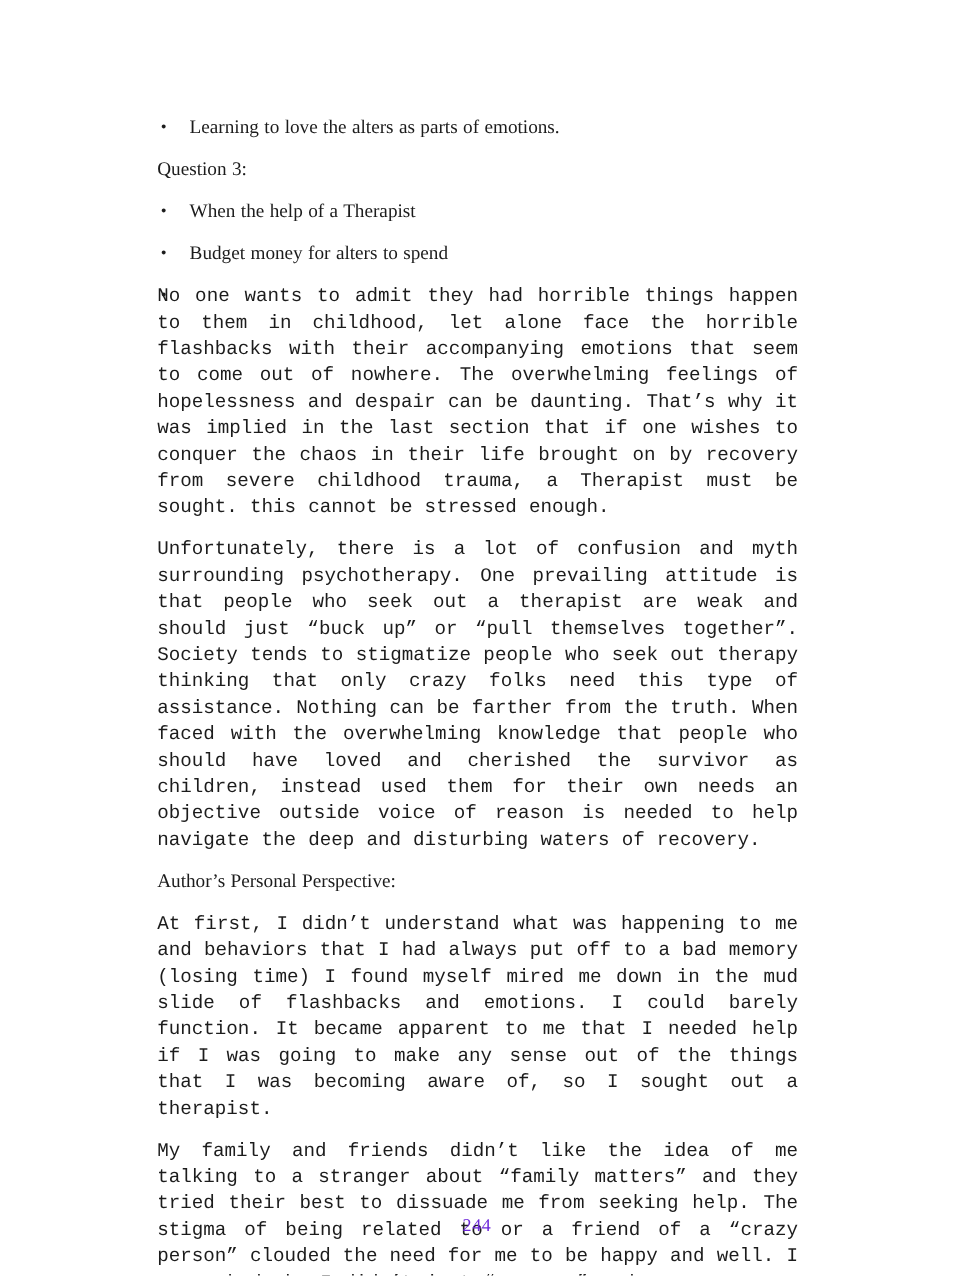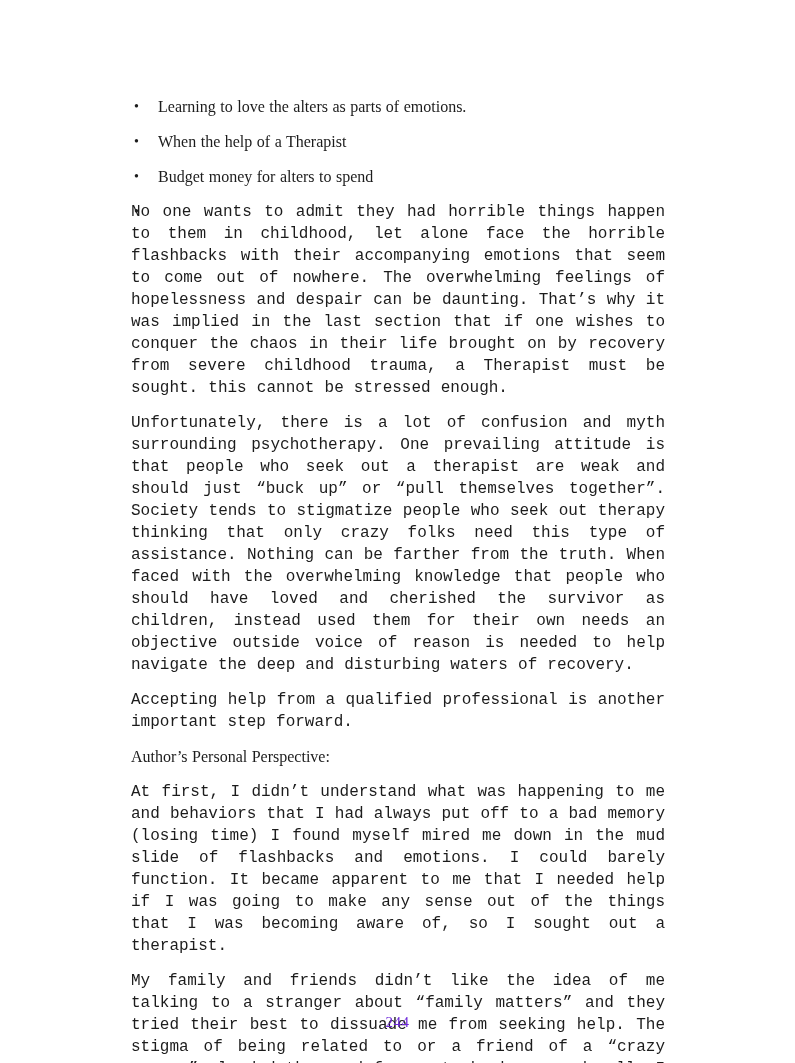--- a/index.html
+++ b/index.html
@@ -51,24 +51,24 @@
     color: #6d28d9;
     letter-spacing: 0.5px;
   }
 </style>
 </head>
 <body>
 
 <div class="page">
   <div class="content">
       <div class="block bullet"><span class="bullet-glyph">•</span><span>Learning to love the alters as parts of emotions.</span></div>
+      <div class="block label">Question 3:</div>
       <div class="block bullet"><span class="bullet-glyph">•</span><span>When the help of a Therapist</span></div>
       <div class="block bullet"><span class="bullet-glyph">•</span><span>Budget money for alters to spend</span></div>
       <div class="block bullet"><span class="bullet-glyph">•</span></div>
       <div class="block paragraph">No one wants to admit they had horrible things happen to them in childhood, let alone face the horrible flashbacks with their accompanying emotions that seem to come out of nowhere. The overwhelming feelings of hopelessness and despair can be daunting. That’s why it was implied in the last section that if one wishes to conquer the chaos in their life brought on by recovery from severe childhood trauma, a Therapist must be sought. this cannot be stressed enough.</div>
       <div class="block paragraph">Unfortunately, there is a lot of confusion and myth surrounding psychotherapy. One prevailing attitude is that people who seek out a therapist are weak and should just “buck up” or “pull themselves together”. Society tends to stigmatize people who seek out therapy thinking that only crazy folks need this type of assistance. Nothing can be farther from the truth. When faced with the overwhelming knowledge that people who should have loved and cherished the survivor as children, instead used them for their own needs an objective outside voice of reason is needed to help navigate the deep and disturbing waters of recovery.</div>
-      <div class="block paragraph">Accepting help from a qualified professional is another important step forward.</div>
       <div class="block label">Author’s Personal Perspective:</div>
       <div class="block paragraph">At first, I didn’t understand what was happening to me and behaviors that I had always put off to a bad memory (losing time) I found myself mired me down in the mud slide of flashbacks and emotions. I could barely function. It became apparent to me that I needed help if I was going to make any sense out of the things that I was becoming aware of, so I sought out a therapist.</div>
       <div class="block paragraph">My family and friends didn’t like the idea of me talking to a stranger about “family matters” and they tried their best to dissuade me from seeking help. The stigma of being related to or a friend of a “crazy person” clouded the need for me to be happy and well. I was asked why I didn’t just “move on” and</div>
     </div>
   <div class="page-number">244</div>
 </div>
 
 </body></html>

